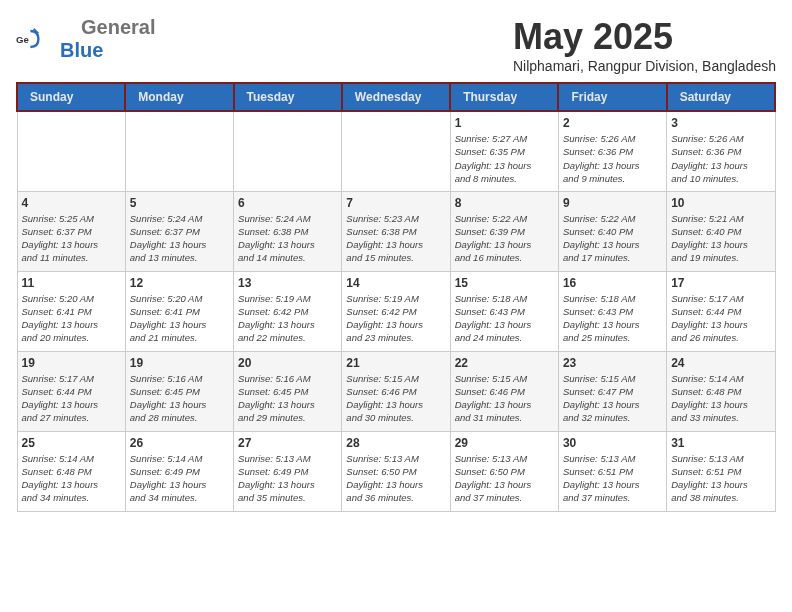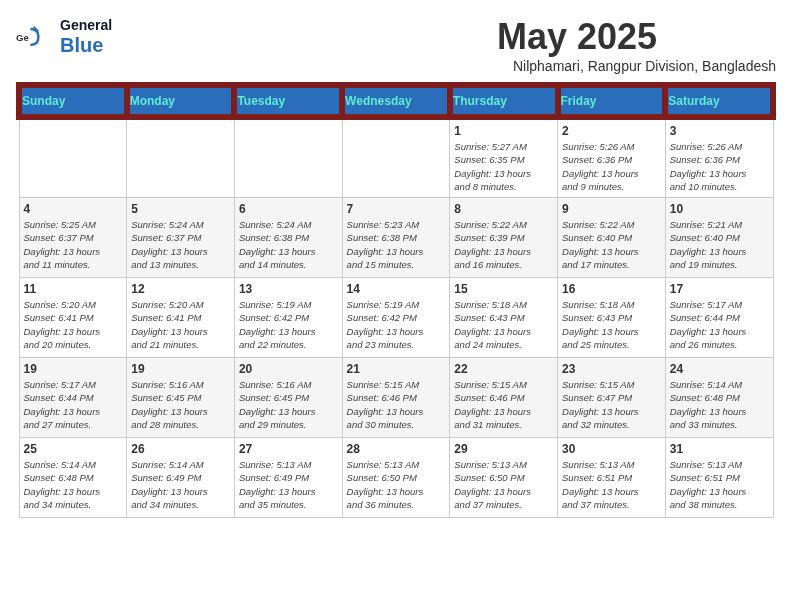--- a/index.html
+++ b/index.html
@@ -15,23 +15,24 @@
       justify-content: space-between;
       align-items: flex-start;
       margin-bottom: 8px;
     }
     .logo {
       display: flex;
       align-items: center;
       gap: 20px;
     }
     .logo-text-general {
-      font-size: 14px;
-      font-weight: bold;
-      color: #0f172a;
+      font-size: 20px;
+      font-weight: bold;
+      color: #737373;
+      margin-left: 21px;
     }
     .logo-text-blue {
       font-size: 20px;
       font-weight: bold;
       color: #2a6ebb;
     }
     .logo-icon {
       width: 24px;
       height: 24px;
     }
@@ -39,34 +40,33 @@
       text-align: left;
     }
     .month-title {
       font-size: 36px;
       font-weight: bold;
       color: #333;
     }
     .subtitle {
       font-size: 14px;
       color: #333;
-      margin-left: 16px;
     }
     table {
       width: 100%;
       border-collapse: collapse;
       table-layout: fixed;
     }
     thead tr th {
       background-color: #2a6ebb;
-      color: #5eead4;
+      color: #e5e5e5;
       font-size: 12px;
       font-weight: bold;
-      padding: 6px 0;
-      border: 6px solid #7f1d1d;
+      padding: 6px 12px;
+      border: 2px solid #7f1d1d;
       text-align: left;
     }
     tbody tr td {
       border: 1px solid #ccc;
       vertical-align: top;
       padding: 4px;
       height: 80px;
       font-size: 10px;
       color: #333;
       background: #fff;

